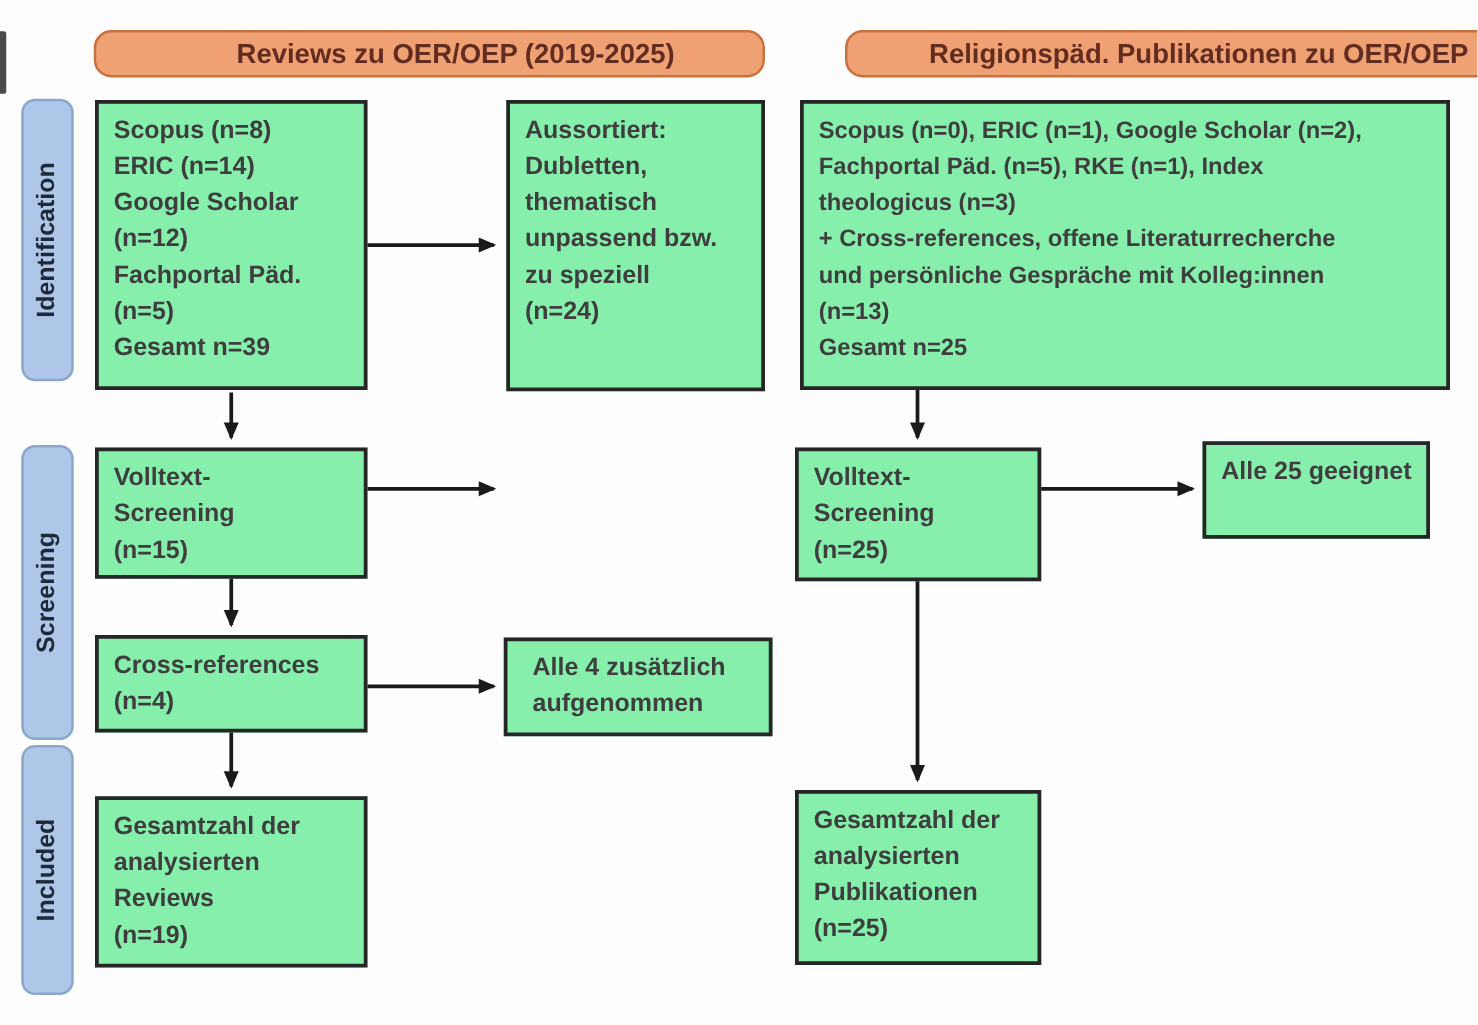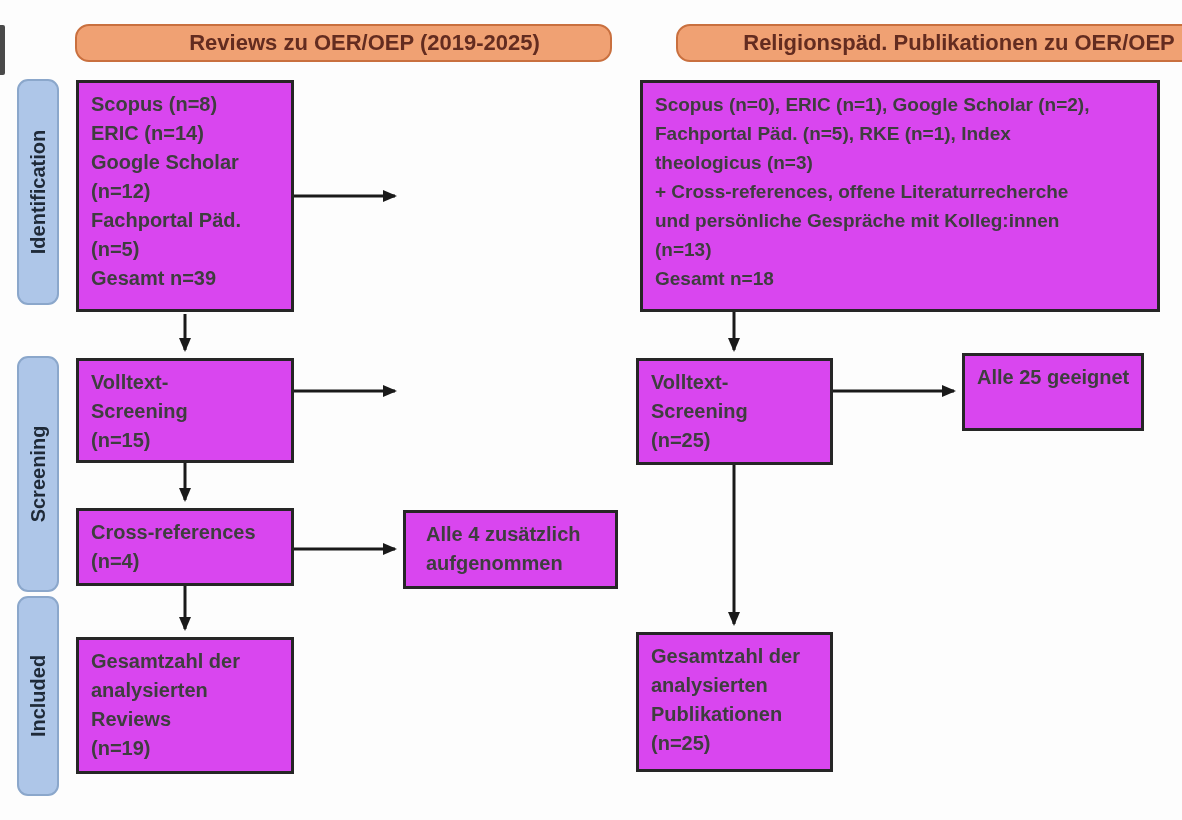--- a/index.html
+++ b/index.html
@@ -54,21 +54,21 @@
     color: var(--stage_text);
   }
   #pill-identification { left: 17px; top: 79px;  height: 226px; }
   #pill-screening      { left: 17px; top: 356px; height: 236px; }
   #pill-included       { left: 17px; top: 596px; height: 200px; }
 
   
   .fbox {
     position: absolute;
     box-sizing: border-box;
-    background: #d946ef;
+    background: #86efac;
     border: 3px solid var(--box_border);
     padding: 7px 12px;
     font-weight: bold;
     font-size: 20px;
     line-height: 29px;
     color: var(--box_text);
     white-space: pre;
   }
   #box-l1 { left: 76px;  top: 80px;  width: 218px; height: 232px; }
   #box-l2 { left: 405px; top: 80px;  width: 207px; height: 233px; }
@@ -124,39 +124,45 @@
     <span>Included</span>
   </div>
 
   <div class="fbox" id="box-l1">Scopus (n=8)
 ERIC (n=14)
 Google Scholar
 (n=12)
 Fachportal Päd.
 (n=5)
 Gesamt n=39</div>
+  <div class="fbox" id="box-l2">Aussortiert:
+Dubletten,
+thematisch
+unpassend bzw.
+zu speziell
+(n=24)</div>
   <div class="fbox" id="box-l3">Volltext-
 Screening
 (n=15)</div>
   <div class="fbox" id="box-l5">Cross-references
 (n=4)</div>
   <div class="fbox" id="box-l6">Alle 4 zusätzlich
 aufgenommen</div>
   <div class="fbox" id="box-l7">Gesamtzahl der
 analysierten
 Reviews
 (n=19)</div>
 
   <div class="fbox" id="box-r1">Scopus (n=0), ERIC (n=1), Google Scholar (n=2),
 Fachportal Päd. (n=5), RKE (n=1), Index
 theologicus (n=3)
 + Cross-references, offene Literaturrecherche
 und persönliche Gespräche mit Kolleg:innen
 (n=13)
-Gesamt n=18</div>
+Gesamt n=25</div>
   <div class="fbox" id="box-r2">Volltext-
 Screening
 (n=25)</div>
   <div class="fbox" id="box-r3">Alle 25 geeignet</div>
   <div class="fbox" id="box-r4">Gesamtzahl der
 analysierten
 Publikationen
 (n=25)</div>
 
   <svg id="arrows" viewBox="0 0 1182 820" xmlns="http://www.w3.org/2000/svg">

